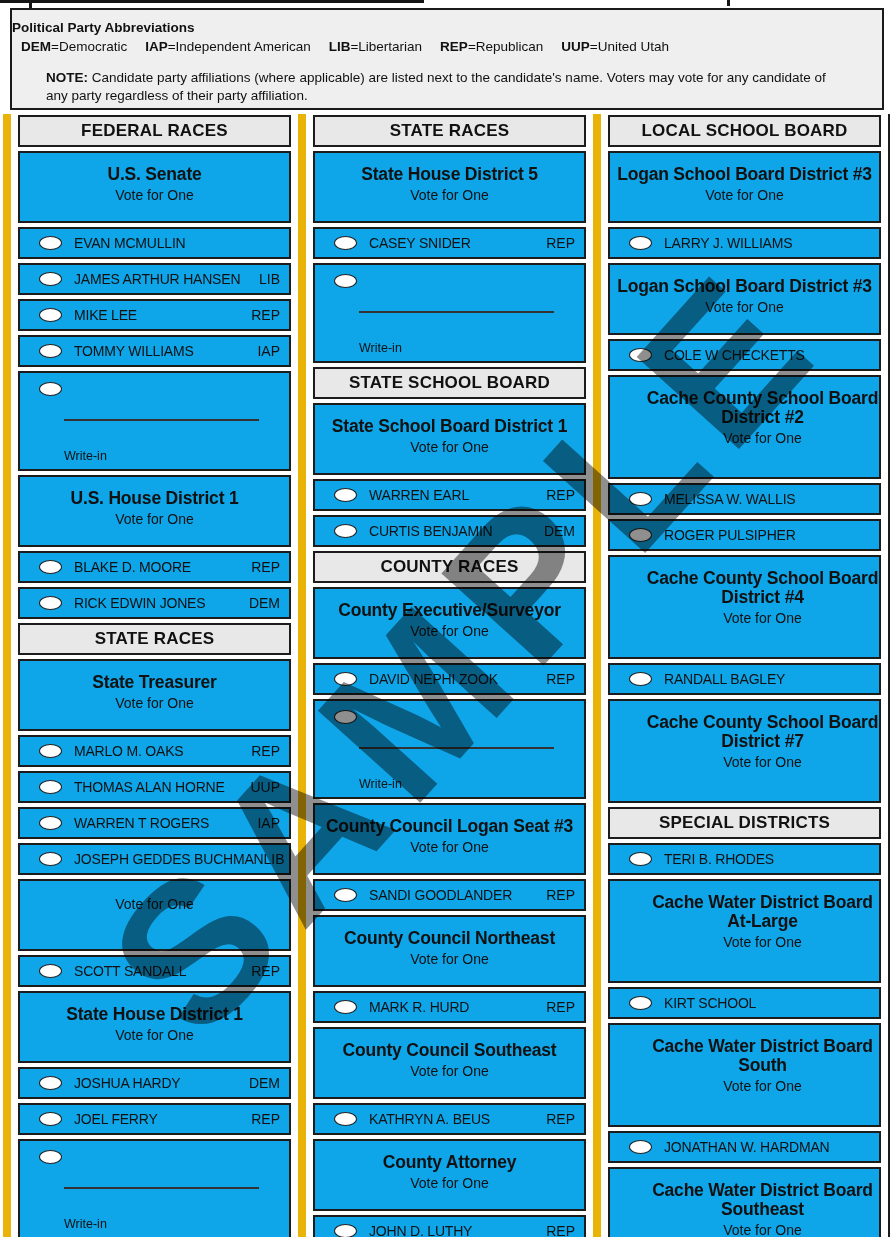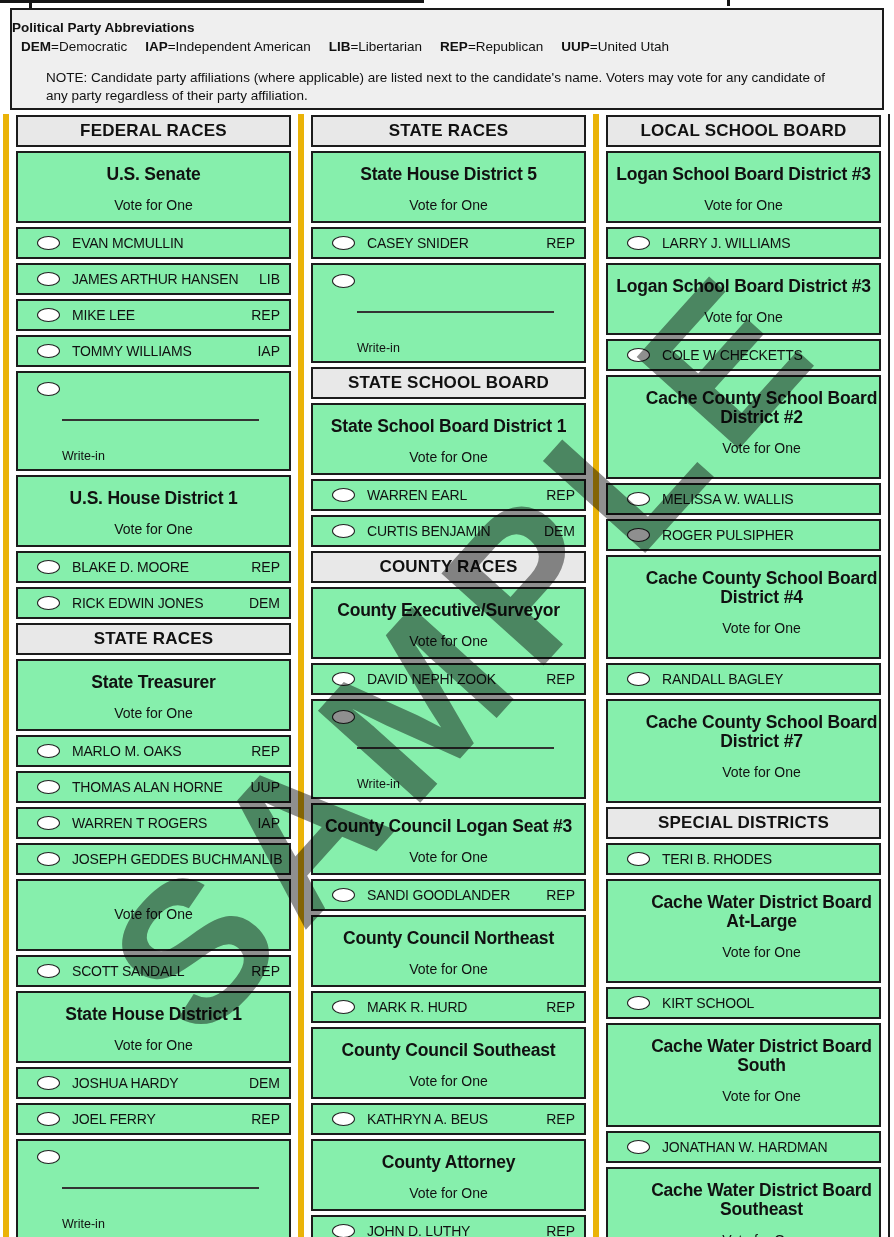--- a/index.html
+++ b/index.html
@@ -15,39 +15,39 @@
   
   .notebox{
     position:absolute;left:10px;top:8px;width:874px;height:102px;box-sizing:border-box;
     border:2.5px solid #1a1a1a;background:#efefef;text-align:left;padding-top:10px;
   }
   .nb-title{font-size:13.5px;font-weight:bold;}
   .nb-abbrevs{font-size:13.5px;margin-top:4px;}
   .nb-abbrevs .abbr{margin:0 9px;}
   .nb-abbrevs b{font-weight:bold;}
   .nb-note{font-size:13.5px;margin-top:15px;padding:0 34px;line-height:1.35;}
-  .nb-note b{font-weight:normal;}
+  .nb-note b{font-weight:bold;}
 
   
   .grid{position:absolute;left:3px;top:114px;width:885px;height:1123px;display:flex;}
-  .col{width:295px;box-sizing:border-box;border-left:6px solid #eab308;padding-top:1px;}
+  .col{width:295px;box-sizing:border-box;border-left:8px solid #eab308;padding-top:1px;}
   .grid{border-right:2px solid #1c1c1c;}
 
   .block{
-    box-sizing:border-box;border:2px solid #1c1c1c;background:#86efac;
+    box-sizing:border-box;border:2px solid #1c1c1c;background:#0ea5e9;
     margin:0 7px 4px 7px;position:relative;
   }
   .sectionbar{
     height:32px;background:#e8e8e8;display:flex;align-items:center;justify-content:center;
     font-weight:bold;font-size:17px;letter-spacing:.2px;
   }
   .contest{height:72px;text-align:center;padding-top:12px;}
   .contest.tall{height:104px;padding-left:36px;}
   .contest-title{font-weight:bold;font-size:17.5px;line-height:1.08;white-space:pre;letter-spacing:-.2px;}
-  .vote-for{font-size:14px;margin-top:13px;}
+  .vote-for{font-size:14px;margin-top:3px;}
   .candidate{height:32px;display:flex;align-items:center;}
   .oval{
     width:21px;height:12px;border:1.6px solid #222;border-radius:50%;
     margin-left:19px;flex:none;background:#fff;
   }
   .cname{margin-left:12px;font-size:14px;letter-spacing:-.2px;white-space:nowrap;}
   .cparty{margin-left:auto;margin-right:9px;font-size:14px;}
   .writein{height:100px;}
   .writein .oval{position:absolute;top:9px;left:19px;margin:0;}
   .wline{position:absolute;left:44px;right:30px;top:46px;height:0;border-bottom:2px solid #333;}

